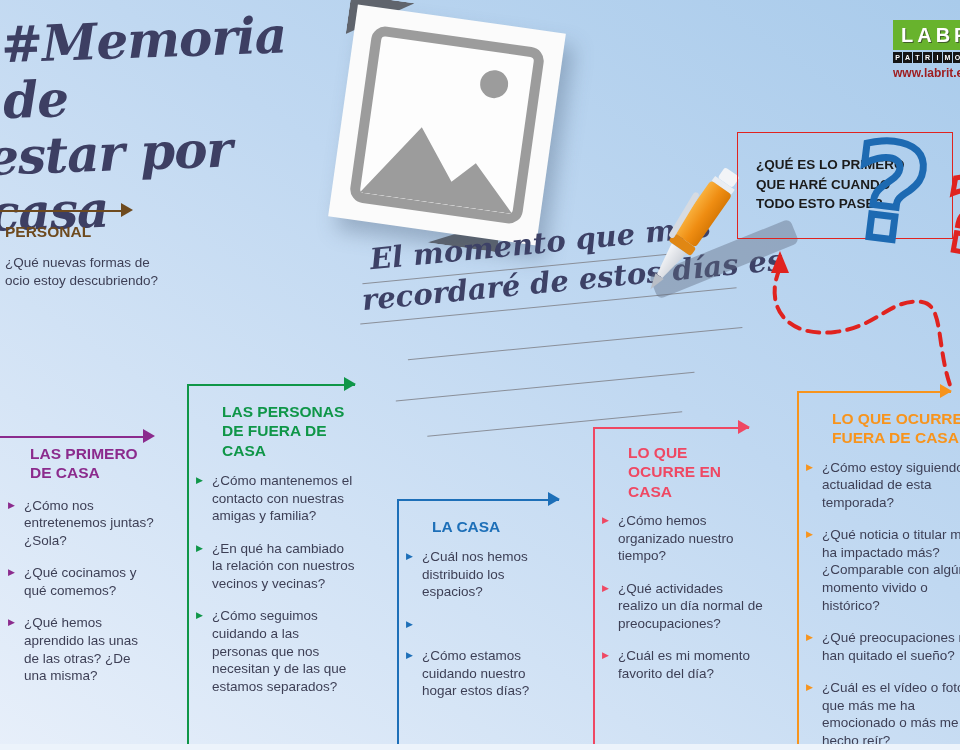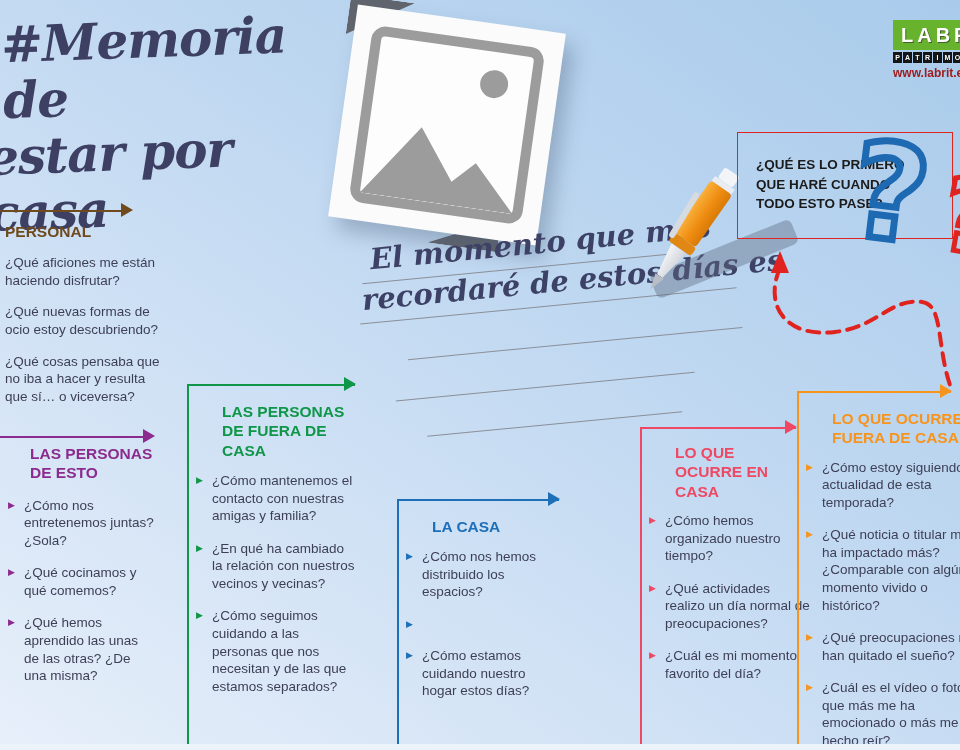--- a/index.html
+++ b/index.html
@@ -95,21 +95,21 @@
   .sec-p-casa .qlist{margin:14px 0 0 8px;width:146px;}
 
   .sec-p-fuera{left:187px;top:384px;width:168px;height:360px;}
   .sec-p-fuera h2{margin:16px 0 0 33px;width:140px;}
   .sec-p-fuera .qlist{margin:12px 0 0 7px;width:160px;}
 
   .sec-la-casa{left:397px;top:499px;width:162px;height:245px;}
   .sec-la-casa h2{margin:16px 0 0 33px;}
   .sec-la-casa .qlist{margin:12px 0 0 7px;width:152px;}
 
-  .sec-o-casa{left:593px;top:427px;width:156px;height:317px;margin-left:47px;}
+  .sec-o-casa{left:593px;top:427px;width:156px;height:317px;}
   .sec-o-casa h2{margin:14px 0 0 33px;width:120px;}
   .sec-o-casa .qlist{margin:11px 0 0 7px;width:162px;}
 
   .sec-o-fuera{left:797px;top:391px;width:154px;height:442px;}
   .sec-o-fuera h2{margin:16px 0 0 33px;width:135px;}
   .sec-o-fuera .qlist{margin:11px 0 0 7px;width:178px;}
 
   .bottom-edge{left:0;top:744px;width:960px;height:6px;background:#ecf3fb;}
 </style>
 </head>
@@ -178,36 +178,30 @@
   <div class="logo-url">www.labrit.eus</div>
 </div>
 
 <div class="abs section sec-personal" style="--accent: #6e4a1e;">
   <div class="arrow-line">
       <span class="ah"></span>
     </div>
   <h2>PERSONAL</h2>
   <div class="qlist">
       <div class="qrow">
-        <span class="qtext">¿Qué aficiones me están haciendo disfrutar?</span>
-      </div>
-      <div class="qrow">
         <span class="qtext">¿Qué nuevas formas de ocio estoy descubriendo?</span>
-      </div>
-      <div class="qrow">
-        <span class="qtext">¿Qué cosas pensaba que no iba a hacer y resulta que sí… o viceversa?</span>
       </div>
     </div>
 </div>
 
 <div class="abs section sec-p-casa" style="--accent: #8b2b8d;">
   <div class="arrow-line">
       <span class="ah"></span>
     </div>
-  <h2>LAS PERSONAS DE ESTO</h2>
+  <h2>LAS PRIMERO DE CASA</h2>
   <div class="qlist">
       <div class="qrow">
         <span class="bul">▶</span>
         <span class="qtext">¿Cómo nos entretenemos juntas? ¿Sola?</span>
       </div>
       <div class="qrow">
         <span class="bul">▶</span>
         <span class="qtext">¿Qué cocinamos y qué comemos?</span>
       </div>
       <div class="qrow">
@@ -235,21 +229,21 @@
       </div>
     </div>
 </div>
 
 <div class="abs section frame sec-la-casa" style="--accent: #1d6fb8;">
   <span class="ah"></span>
   <h2>LA CASA</h2>
   <div class="qlist">
       <div class="qrow">
         <span class="bul">▶</span>
-        <span class="qtext">¿Cómo nos hemos distribuido los espacios?</span>
+        <span class="qtext">¿Cuál nos hemos distribuido los espacios?</span>
       </div>
       <div class="qrow">
         <span class="bul">▶</span>
       </div>
       <div class="qrow">
         <span class="bul">▶</span>
         <span class="qtext">¿Cómo estamos cuidando nuestro hogar estos días?</span>
       </div>
     </div>
 </div>

